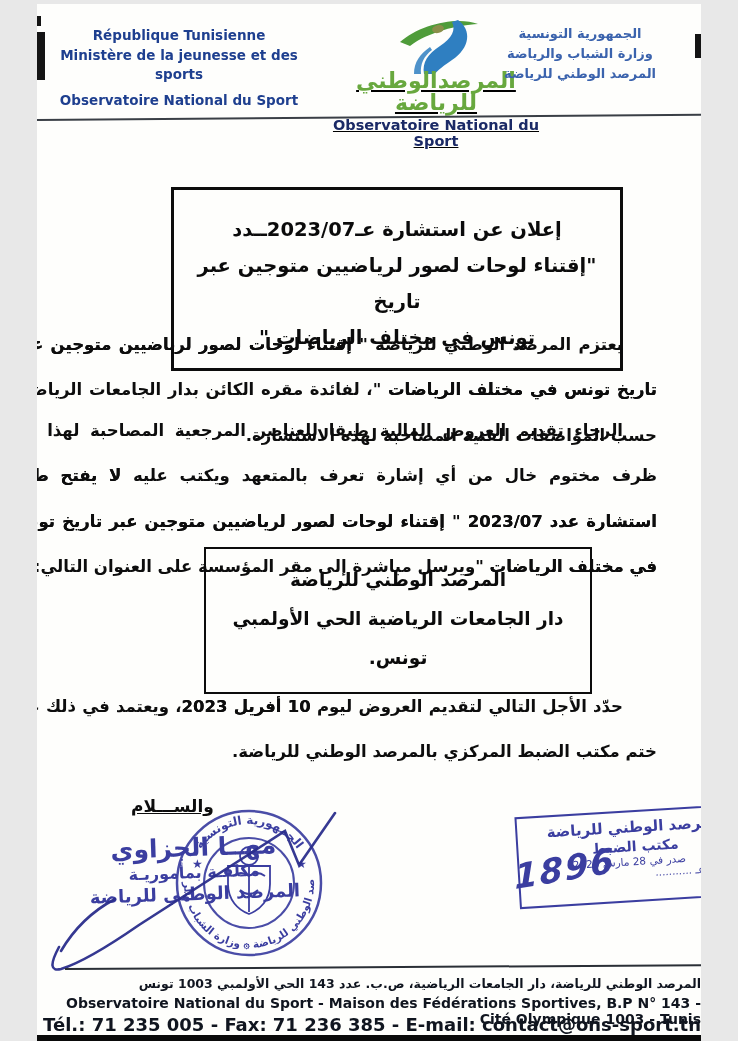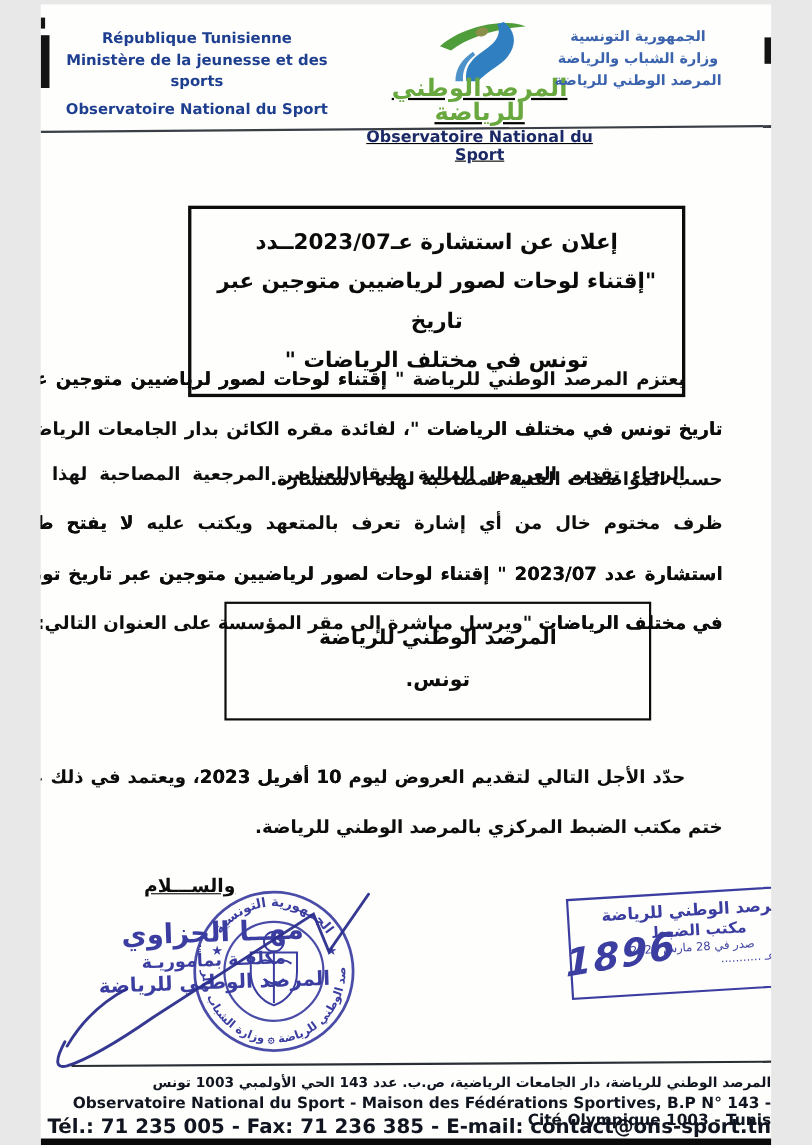--- a/index.html
+++ b/index.html
@@ -38,21 +38,21 @@
   .hdr-rule{
     position:absolute;left:0px;top:112px;width:740px;height:2px;
     background:#3a3f46;transform:rotate(-0.45deg);
   }
   
   .art{position:absolute;background:#141414;}
   
   .title-box{
     position:absolute;left:134px;top:183px;width:430px;
     border:3px solid #0c0c0c;
-    padding:12px 8px 12px 8px;
+    padding:22px 8px 12px 8px;
     text-align:center;direction:rtl;color:#0b0b0b;
     font-weight:bold;font-size:19.5px;line-height:1.85;
   }
   
   .para{
     position:absolute;direction:rtl;text-align:justify;
     color:#0d0d0d;font-size:16.5px;font-weight:bold;line-height:2.75;
   }
   .para .b{text-shadow:0 0 .6px #000;}
   .p1{top:318px;right:44px;width:642px;}
@@ -153,20 +153,21 @@
     <div>"إقتناء لوحات لصور لرياضيين متوجين عبر تاريخ</div>
     <div>تونس في مختلف الرياضات "</div>
   </div>
 
   <div class="para p1"><span class="ind"></span><span>يعتزم المرصد الوطني للرياضة " </span><span class="b">إقتناء لوحات لصور لرياضيين متوجين عبر تاريخ تونس في مختلف الرياضات</span><span> "، لفائدة مقره الكائن بدار الجامعات الرياضية حسب المواصفات الفنية المصاحبة لهذه الاستشارة.</span></div>
 
   <div class="para p2"><span class="ind"></span><span>الرجاء تقديم العروض المالية طبقا للعناصر المرجعية المصاحبة لهذا في ظرف مختوم خال من أي إشارة تعرف بالمتعهد ويكتب عليه </span><span class="b">لا يفتح طلب استشارة عدد 2023/07</span><span> " </span><span class="b">إقتناء لوحات لصور لرياضيين متوجين عبر تاريخ تونس في مختلف الرياضات</span><span> "ويرسل مباشرة إلى مقر المؤسسة على العنوان التالي:</span></div>
 
   <div class="addr-box">
     <div>المرصد الوطني للرياضة</div>
+    <div>دار الجامعات الرياضية الحي الأولمبي</div>
     <div>تونس.</div>
   </div>
 
   <div class="para p3"><span class="ind"></span><span>حدّد الأجل التالي لتقديم العروض ليوم </span><span class="b">10 أفريل 2023</span><span>، ويعتمد في ذلك على ختم مكتب الضبط المركزي بالمرصد الوطني للرياضة.</span></div>
 
   <div class="closing">والســـلام</div>
 
   <div class="name-stamp">
     <div class="n1">مهــا الجزاوي</div>
     <div class="n2">مكلفـة بمأموريـة</div>

